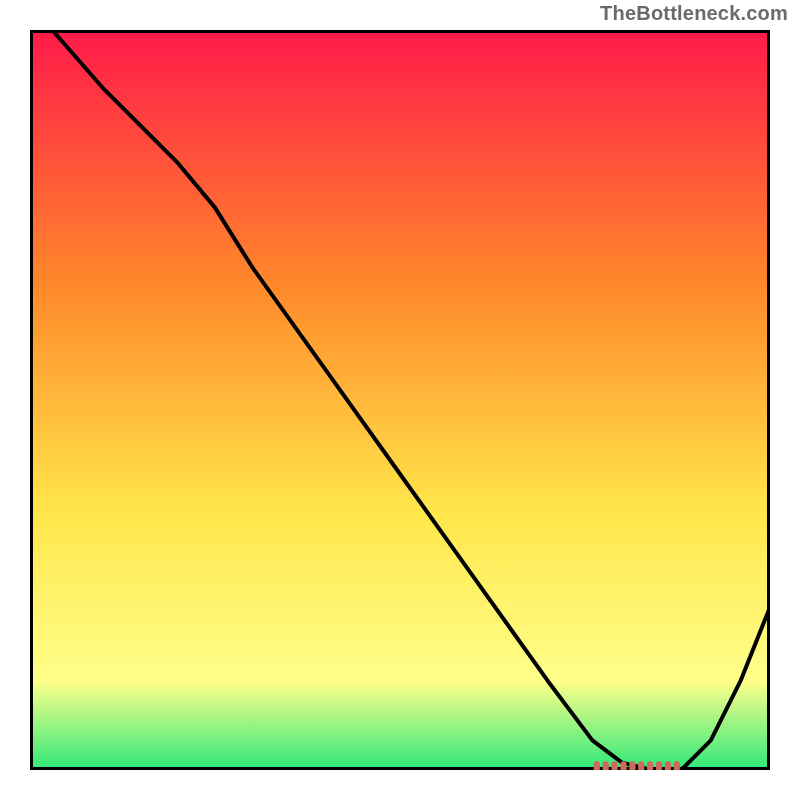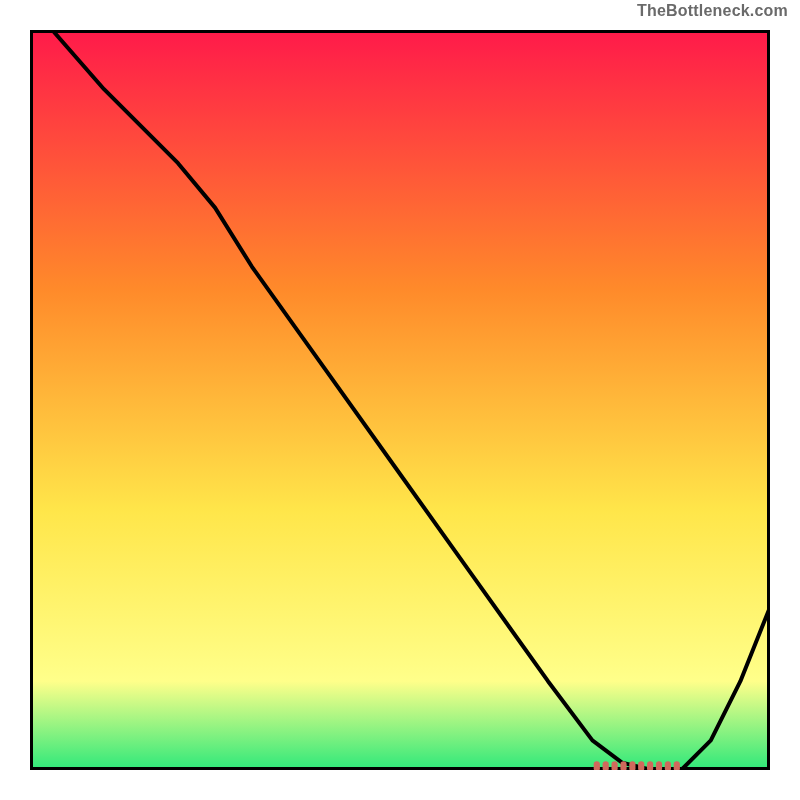--- a/index.html
+++ b/index.html
@@ -13,21 +13,21 @@
   }
   .container {
     position: relative;
     width: 800px;
     height: 800px;
   }
   .watermark {
     position: absolute;
     top: 2px;
     right: 12px;
-    font-size: 16px;
+    font-size: 20px;
     font-weight: 600;
     color: #6a6a6a;
     letter-spacing: 0.2px;
   }
   .plot-area {
     position: absolute;
     left: 30px;
     top: 30px;
     width: 740px;
     height: 740px;

